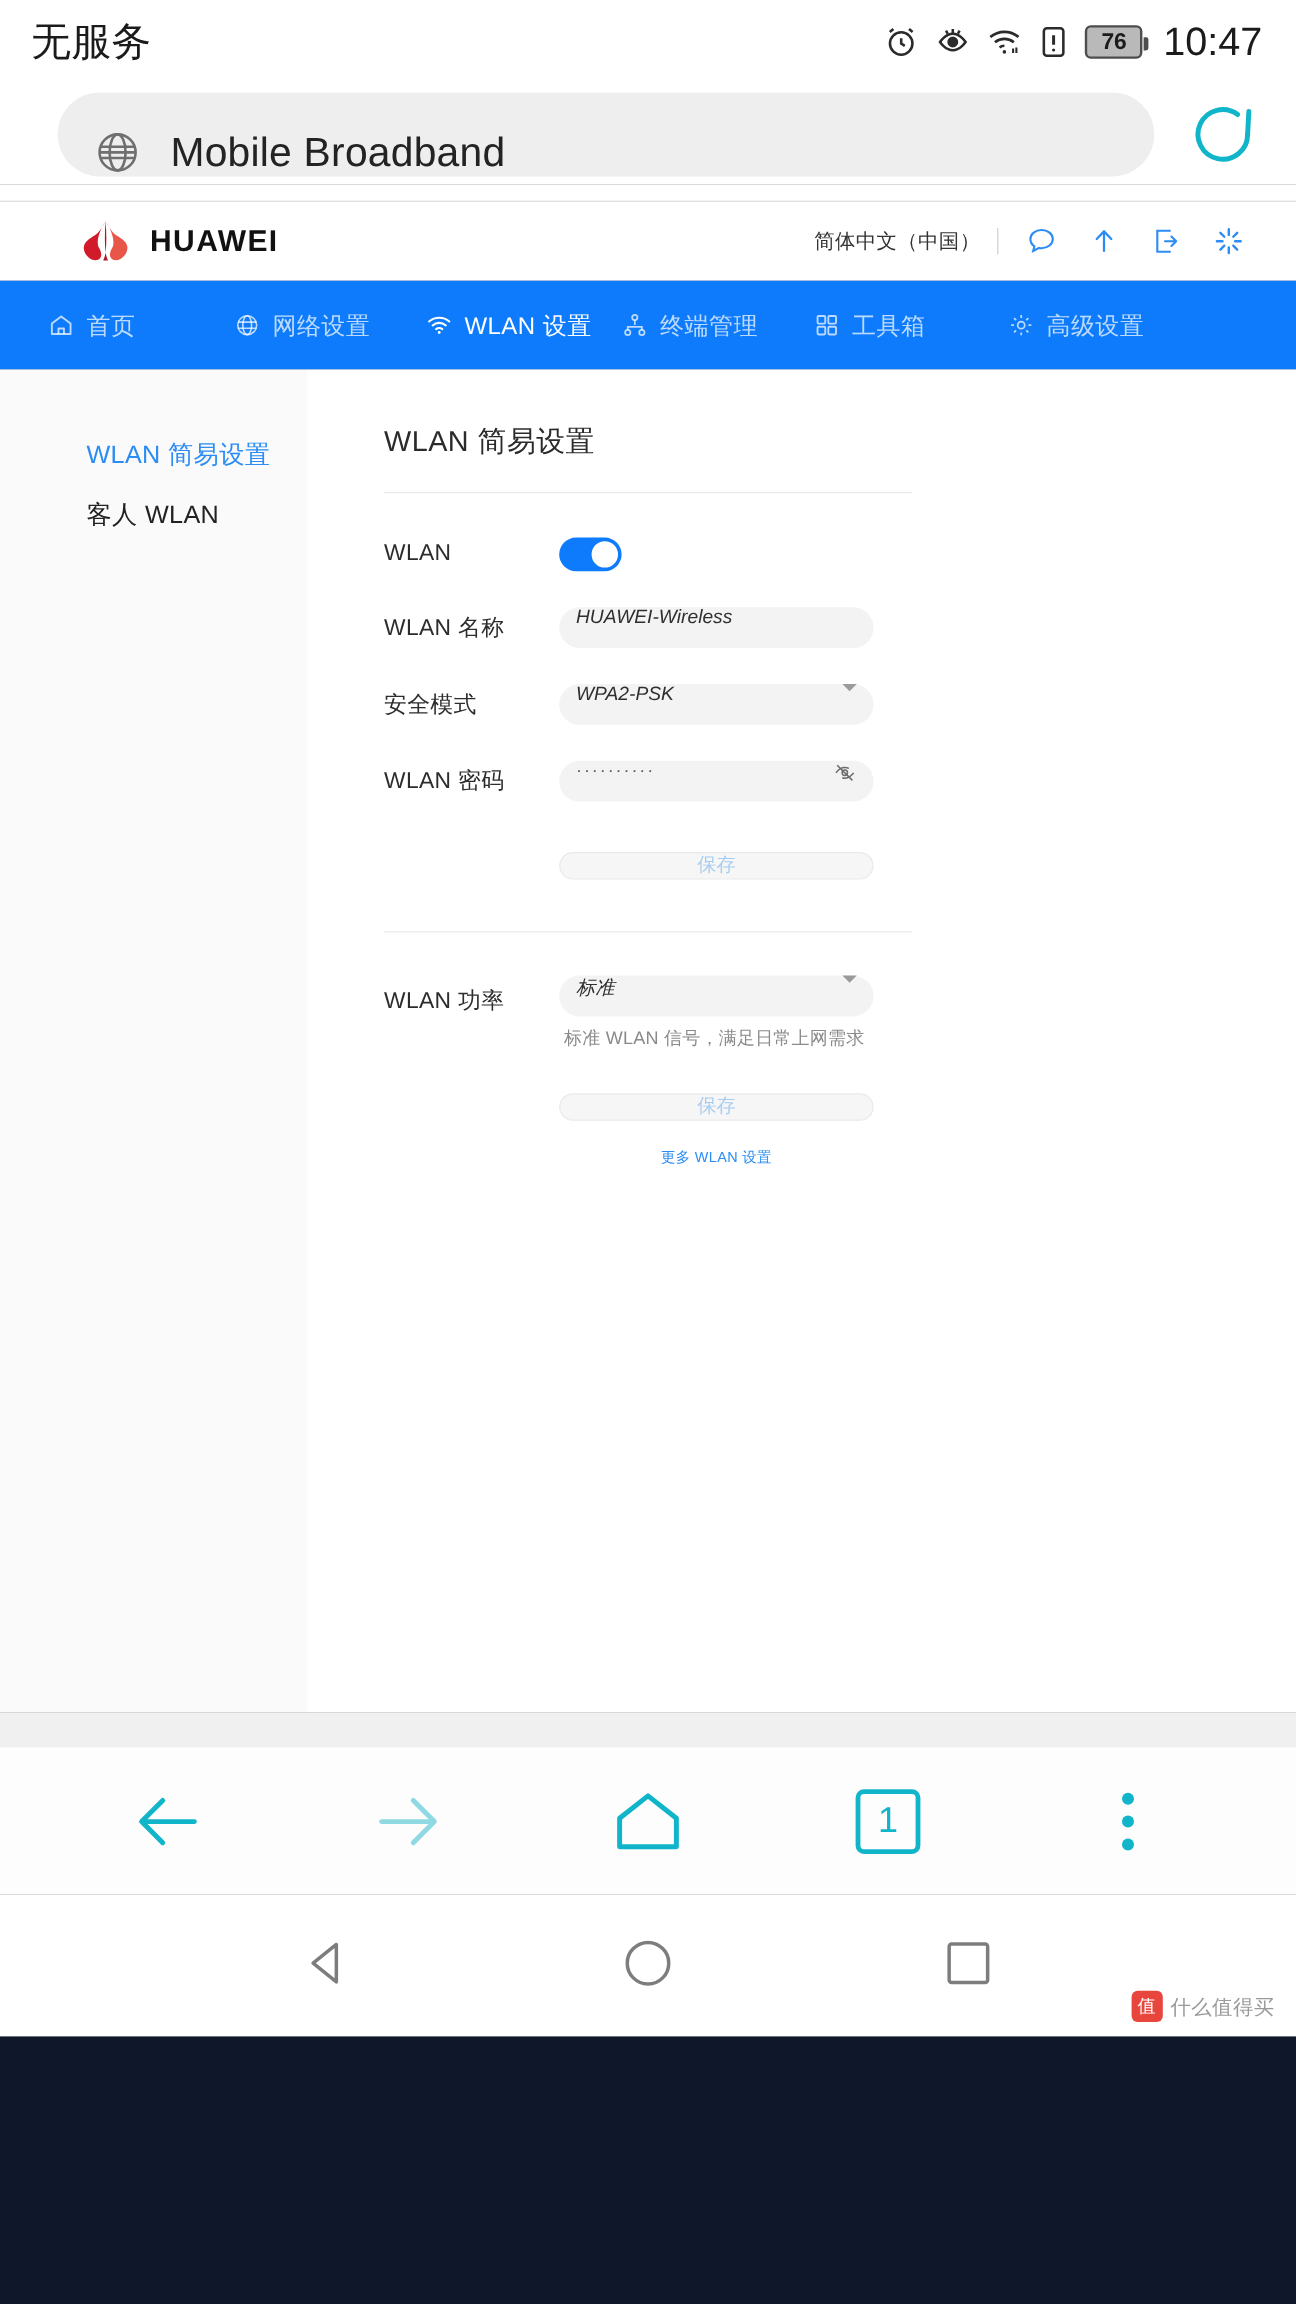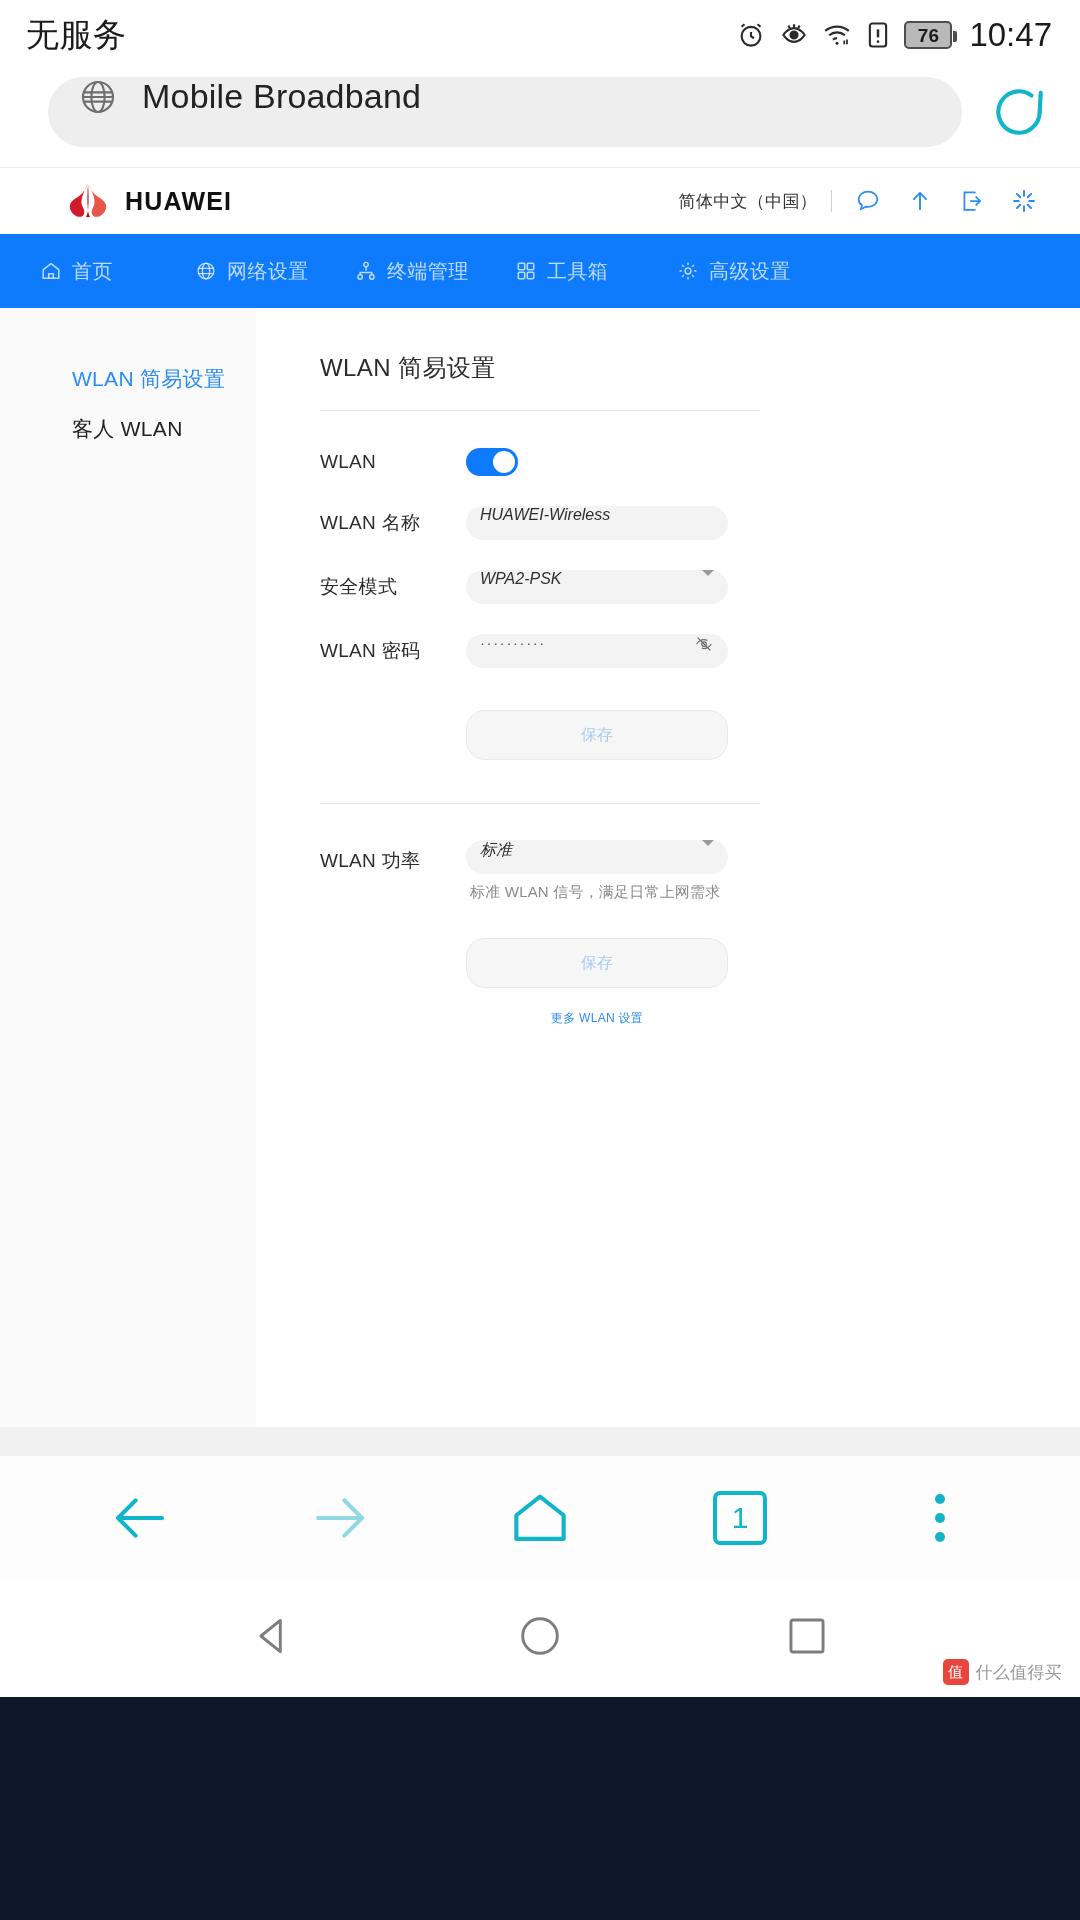--- a/index.html
+++ b/index.html
@@ -32,21 +32,21 @@
   .battery span { font-size:19px; font-weight:bold; color:#1b1b1b; line-height:1; }
   .clock { font-size:33px; color:#1b1b1b; margin-left:4px; letter-spacing:0px; }
 
   
   .urlbar-wrap {
     height:84px; background:#ffffff;
     display:flex; align-items:center; padding:0 30px 0 48px; gap:26px;
   }
   .urlbox {
     flex:1; height:70px; background:#eeeeee; border-radius:35px;
-    display:flex; align-items:flex-start; padding:0 30px; gap:24px;
+    display:flex; align-items:flex-end; padding:0 30px; gap:24px;
   }
   .url-text { font-size:34px; color:#232323; letter-spacing:.2px; }
   .reload { width:62px; height:62px; flex:0 0 62px; position:relative; }
 
   .browser-sep { height:14px; background:#ffffff; border-bottom:1px solid #ececec; }
 
   
   .hw-header {
     height:66px; background:#ffffff;
     display:flex; align-items:center; justify-content:space-between;
@@ -104,21 +104,21 @@
     display:flex; align-items:flex-start; padding:0 14px; font-size:16px; color:#2f2f2f;font-style:italic;
   }
   .field.sel { justify-content:space-between; }
   .field .dots { letter-spacing:1.6px; font-size:15px; color:#555; }
   .caret {
     width:0; height:0; border-left:6px solid transparent; border-right:6px solid transparent;
     border-top:6px solid #9a9a9a;
   }
 
   .btn-save {
-    width:262px; height:50px; border-radius:19px; background:#f6f6f6;
+    width:262px; height:23px; border-radius:19px; background:#f6f6f6;
     border:1px solid #e9e9e9; display:flex; align-items:center; justify-content:center;
     font-size:16px; color:#a8cdf2;
   }
   .hint { font-size:15px; color:#8a8a8a; margin:9px 0 0 4px; letter-spacing:.2px; }
   .morelink {
     width:262px; text-align:center; font-size:12px; color:#2a8cf4; margin-top:22px;
     letter-spacing:.3px;
   }
 
   
@@ -250,20 +250,29 @@
       </svg>
       <span>首页</span>
     </div>
     <div class="nav-item n1">
       <svg width="22" height="22" viewBox="0 0 24 24" fill="none" stroke="currentColor" stroke-width="1.5">
         <circle cx="12" cy="12" r="8.6"></circle>
           <ellipse cx="12" cy="12" rx="4" ry="8.6"></ellipse>
         <path d="M3.6 9.2h16.8M3.6 14.8h16.8"></path>
       </svg>
       <span>网络设置</span>
+    </div>
+    <div class="nav-item n2 active">
+      <svg width="22" height="22" viewBox="0 0 24 24" fill="none" stroke="currentColor" stroke-width="1.9" stroke-linecap="round">
+        <path d="M2.8 8.6C5.4 6.4 8.6 5.2 12 5.2s6.6 1.2 9.2 3.4"></path>
+        <path d="M6 12.2c1.7-1.5 3.8-2.3 6-2.3s4.3.8 6 2.3"></path>
+        <path d="M9.2 15.6c.8-.7 1.8-1.1 2.8-1.1s2 .4 2.8 1.1"></path>
+        <circle cx="12" cy="18.6" r="1.3" fill="currentColor" stroke="none"></circle>
+      </svg>
+      <span>WLAN 设置</span>
     </div>
     <div class="nav-item n3">
       <svg width="22" height="22" viewBox="0 0 24 24" fill="none" stroke="currentColor" stroke-width="1.6">
         <circle cx="12" cy="5" r="2.4"></circle>
           <circle cx="5.6" cy="18.6" r="2.4"></circle>
           <circle cx="18.4" cy="18.6" r="2.4"></circle>
         <path d="M12 7.4v4.4M5.6 16.2v-2.6h12.8v2.6"></path>
       </svg>
       <span>终端管理</span>
     </div>

